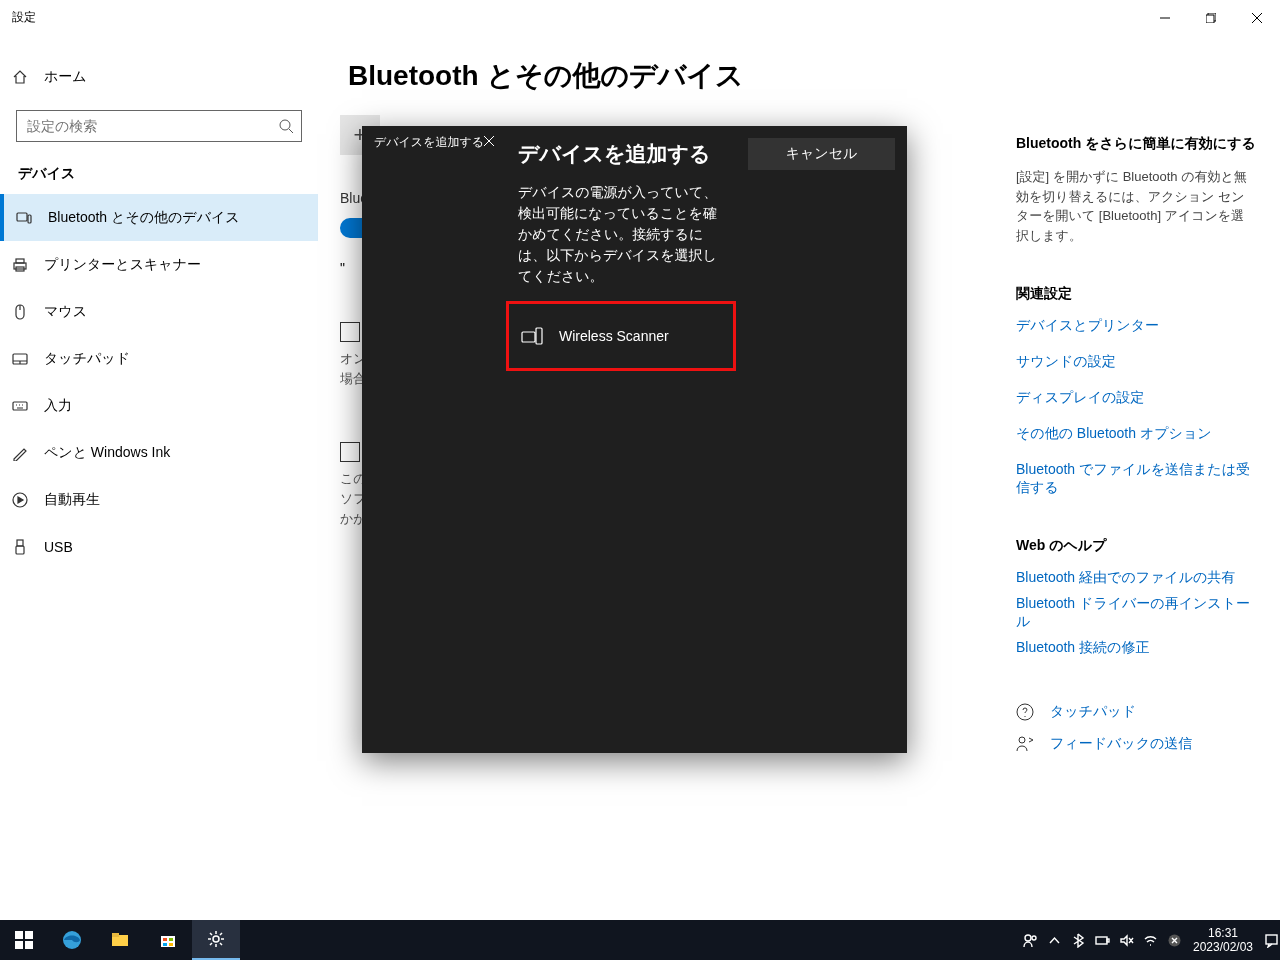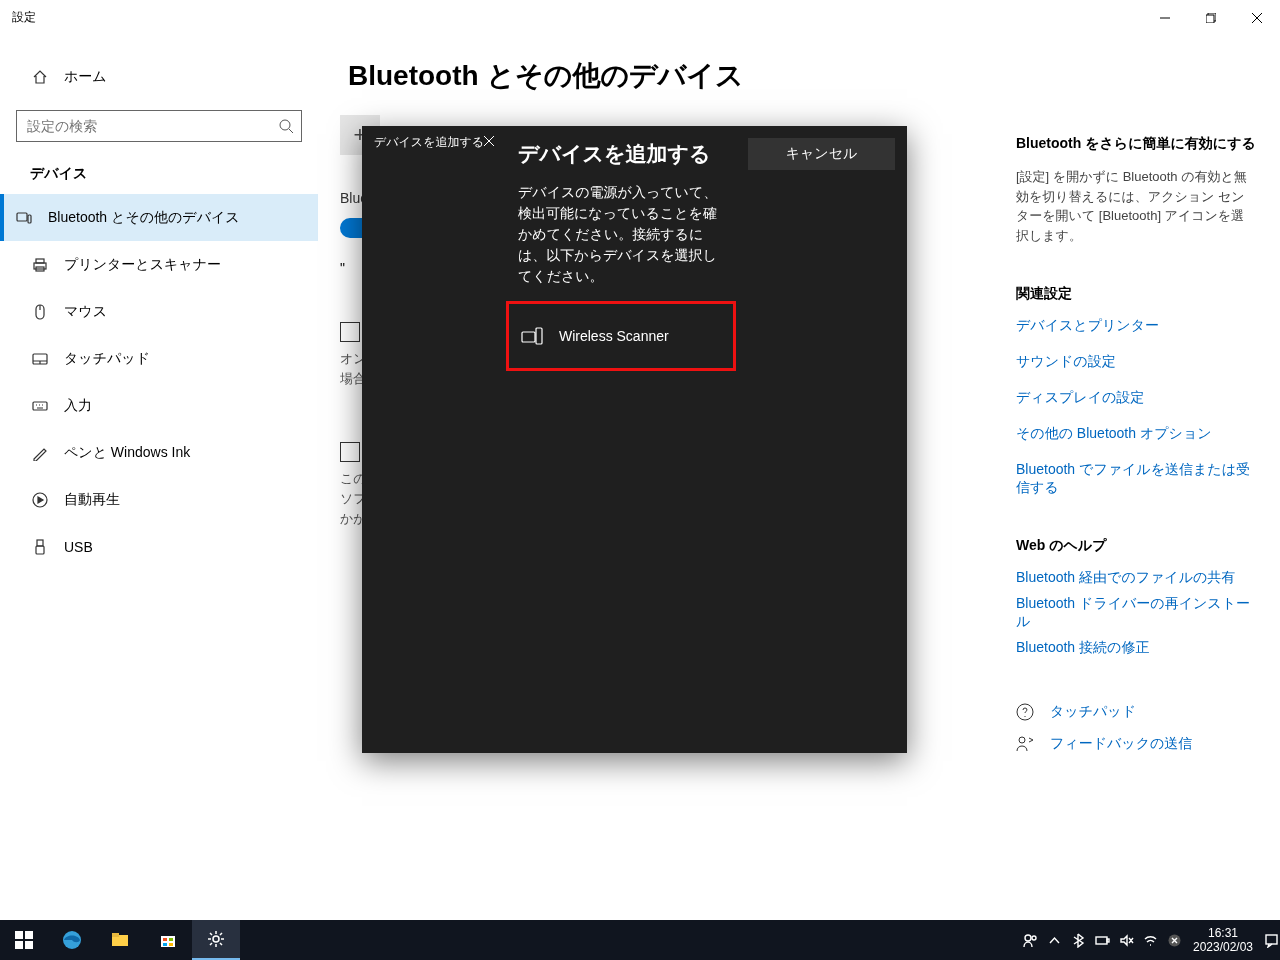--- a/index.html
+++ b/index.html
@@ -7,24 +7,24 @@
 
   
   .titlebar { height: 35px; display: flex; align-items: center; justify-content: space-between; padding-left: 12px; }
   .titlebar-left { font-size: 12px; }
   .winctl { display: flex; }
   .winctl button { width: 46px; height: 35px; border: none; background: transparent; display: flex; align-items: center; justify-content: center; }
   .winctl svg { width: 10px; height: 10px; stroke: #000; fill: none; }
 
   .content { display: flex; height: calc(100% - 35px - 40px); }
   .sidebar { width: 318px; background: #fff; padding-top: 18px; }
-  .side-item { height: 47px; display: flex; align-items: center; padding-left: 32px; gap: 16px; font-size: 14px; }
+  .side-item { height: 47px; display: flex; align-items: center; padding-left: 12px; gap: 16px; font-size: 14px; }
   .side-item.active { background: #d9ecf9; border-left: 4px solid #0078d4; padding-left: 12px; }
   .side-item svg { width: 16px; height: 16px; fill: none; stroke: #333; stroke-width: 1.2; }
-  .side-header { height: 40px; display: flex; align-items: center; padding-left: 18px; font-size: 14px; font-weight: 600; margin-left: 12px; }
+  .side-header { height: 40px; display: flex; align-items: center; padding-left: 18px; font-size: 14px; font-weight: 600; }
   .search-wrap { margin: 10px 16px 12px 16px; position: relative; }
   .search-wrap input { width: 100%; height: 32px; border: 1px solid #666; padding: 0 30px 0 10px; font-size: 14px; background: #fff; }
   .search-wrap .lens { position: absolute; right: 8px; top: 8px; }
 
   .main { flex: 1; padding: 22px 30px 0 30px; position: relative; }
   .main h1 { font-size: 28px; font-weight: 600; }
 
   .right-rail { position: absolute; right: 24px; top: 100px; width: 240px; font-size: 14px; }
   .rail-heading { font-weight: 600; margin-bottom: 14px; }
   .rail-text { font-size: 13px; color: #444; margin-bottom: 40px; line-height: 1.5; }

